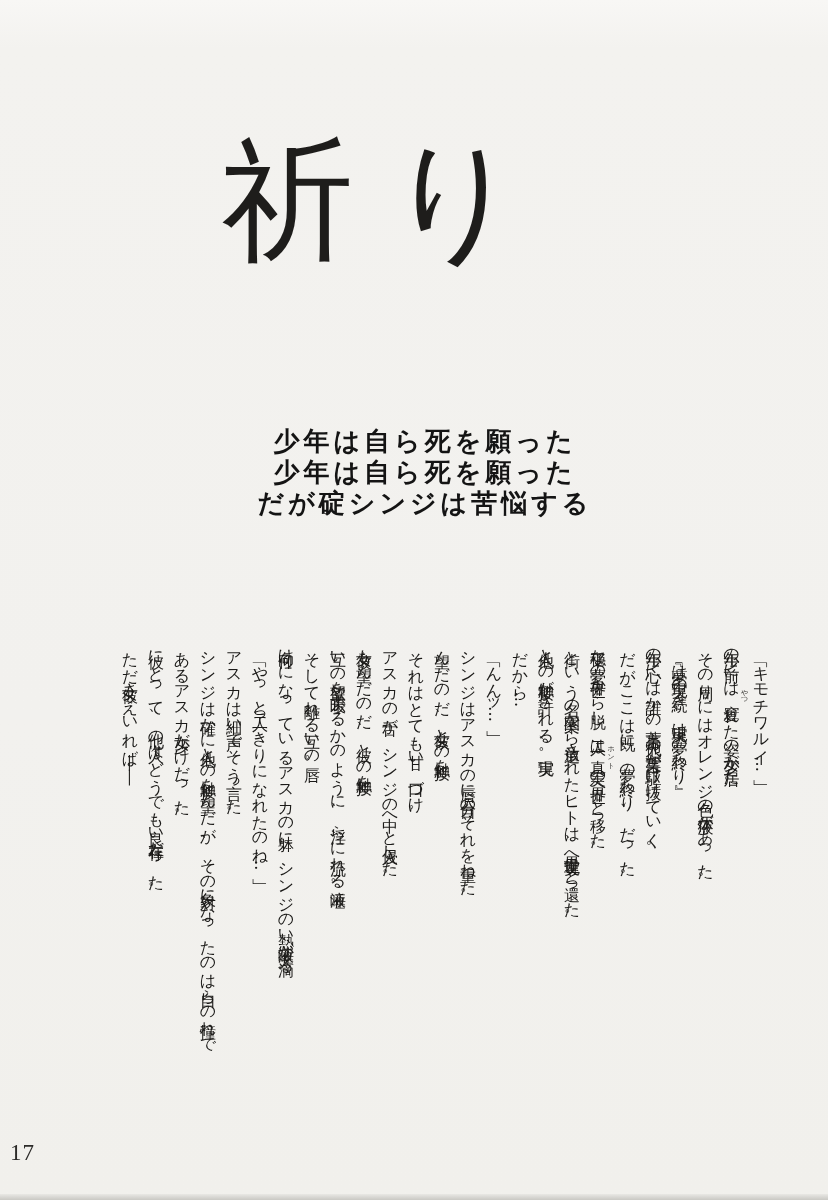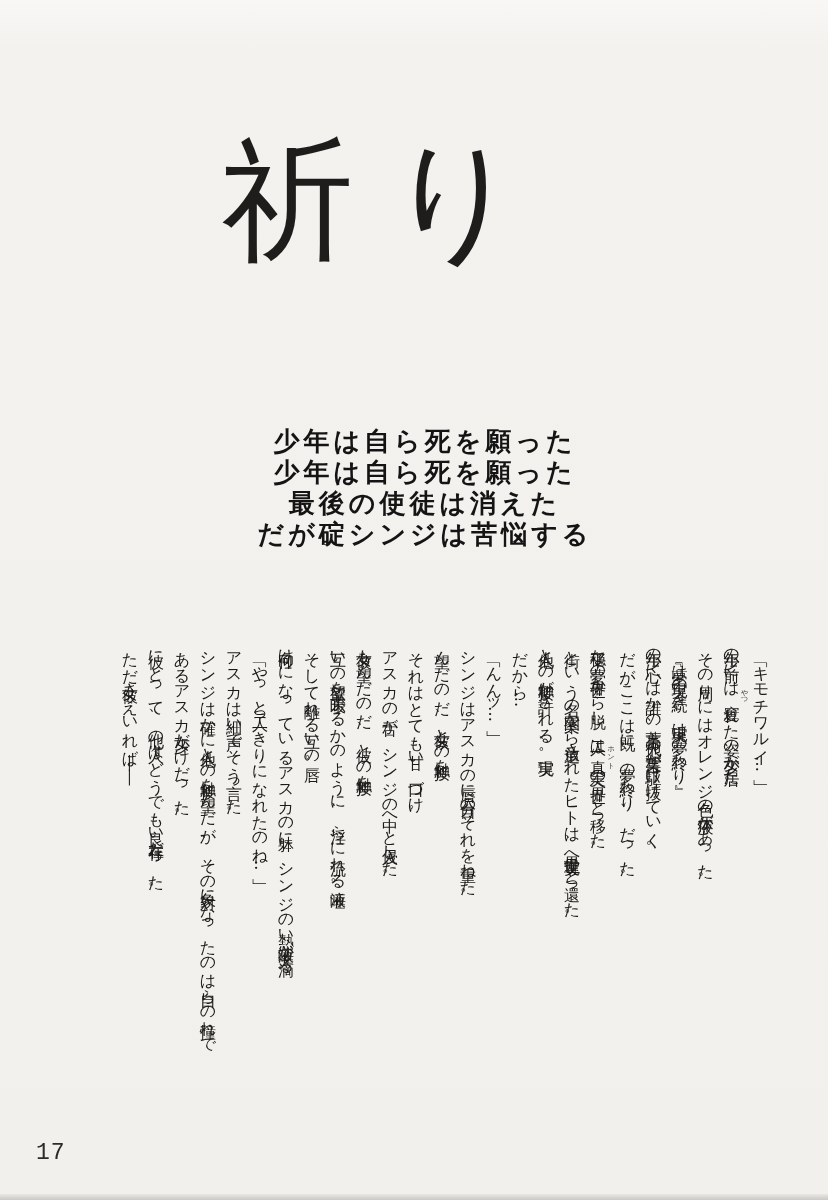--- a/index.html
+++ b/index.html
@@ -55,40 +55,39 @@
     color:#1b1a18;
   }
   .body-text p{margin:0;padding:0;}
   .body-text p.indent{text-indent:1em;}
   .body-text ruby rt{
     font-size:7px;
     letter-spacing:0;
     opacity:.9;
   }
   .page-number{
-    position:absolute;left:36px;top:1140px;
-    font-family:Liberation Mono, monospace;
+    position:absolute;left:10px;top:1140px;
+    font-family:Liberation Serif, serif;
     font-size:23px;
     color:#2c2b29;
     letter-spacing:1px;
   }
 </style>
 </head>
 <body>
 
 <div class="scan">
 
   <div class="page-title">祈り</div>
 
 
   <div class="poem">
     <div class="stanza">
         <div class="poem-line">少年は自ら死を願った</div>
         <div class="poem-line">少年は自ら死を願った</div>
-        <div class="poem-line">最後の使徒は消えた</div>
         <div class="poem-line">だが碇シンジは苦悩する</div>
       </div>
     <div class="stanza">
       </div>
   </div>
 
   <div class="body-text">
       <p class="indent">「キモチワルイ…」</p>
       <p>少年の前には<ruby>窶<rt>やつ</rt></ruby>れた姿の少女が居た。</p>
       <p>その周りにはオレンジ色の液体があった。</p>

